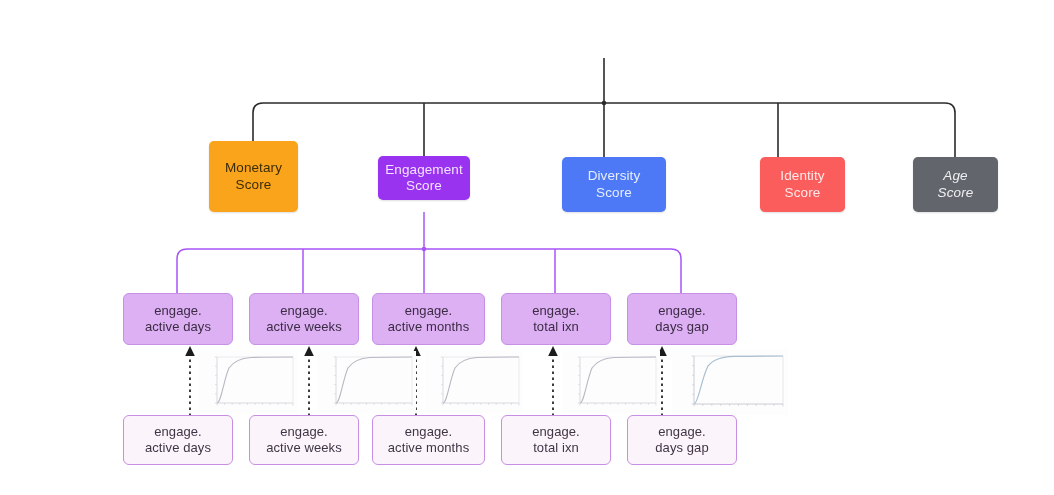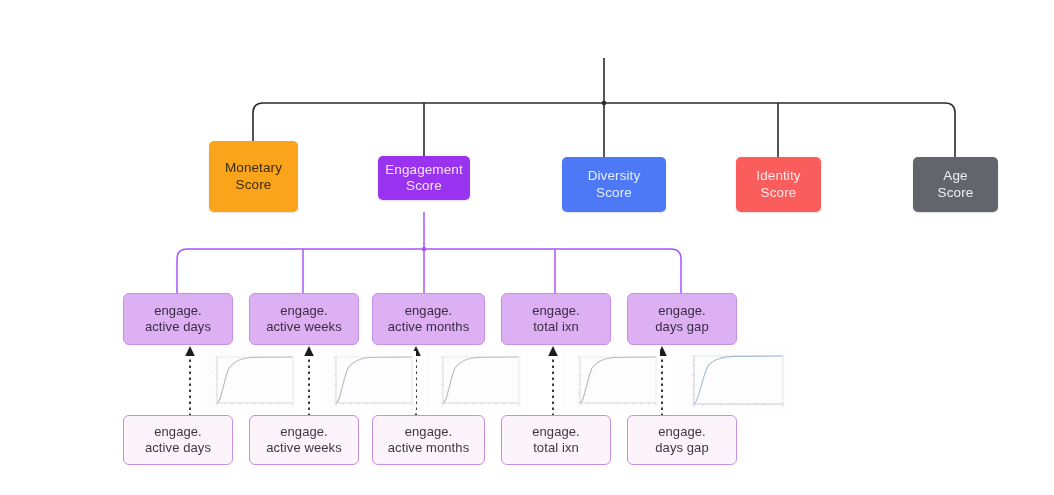--- a/index.html
+++ b/index.html
@@ -49,22 +49,22 @@
   }
 
   .score-node {
     border-radius: 5px;
     font-size: 13.5px;
     box-shadow: 0 1px 2px rgba(0,0,0,0.13);
   }
   .score-monetary   { background:#F9A41B; color:#3c2c08; }
   .score-engagement { background:#9933F0; color:#f3e3ff; }
   .score-diversity  { background:#4D79F6; color:#e6edff; }
-  .score-identity   { background:#FB5D5D; color:#ffe9e9; }
-  .score-age        { background:#62656C; color:#f0f0f2; }
+  .score-identity   { background:#FB5D5D; color:#ffe9e9;margin-left:24px; }
+  .score-age        { background:#62656C; color:#f0f0f2;font-style:italic; }
 
   .feat-node {
     background: #DCB0F2;
     border: 1px solid #c690e6;
     color: #3b2b45;
     border-radius: 6px;
     font-size: 13px;
   }
 
   .raw-node {

